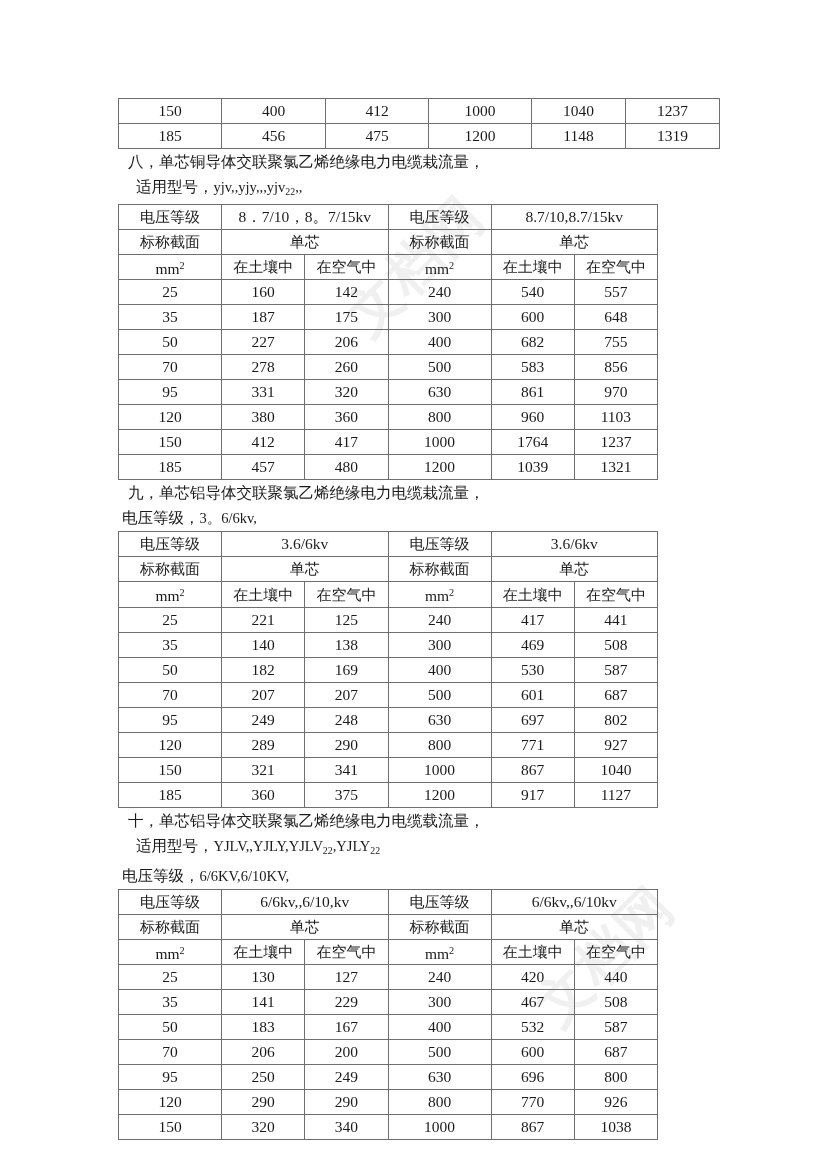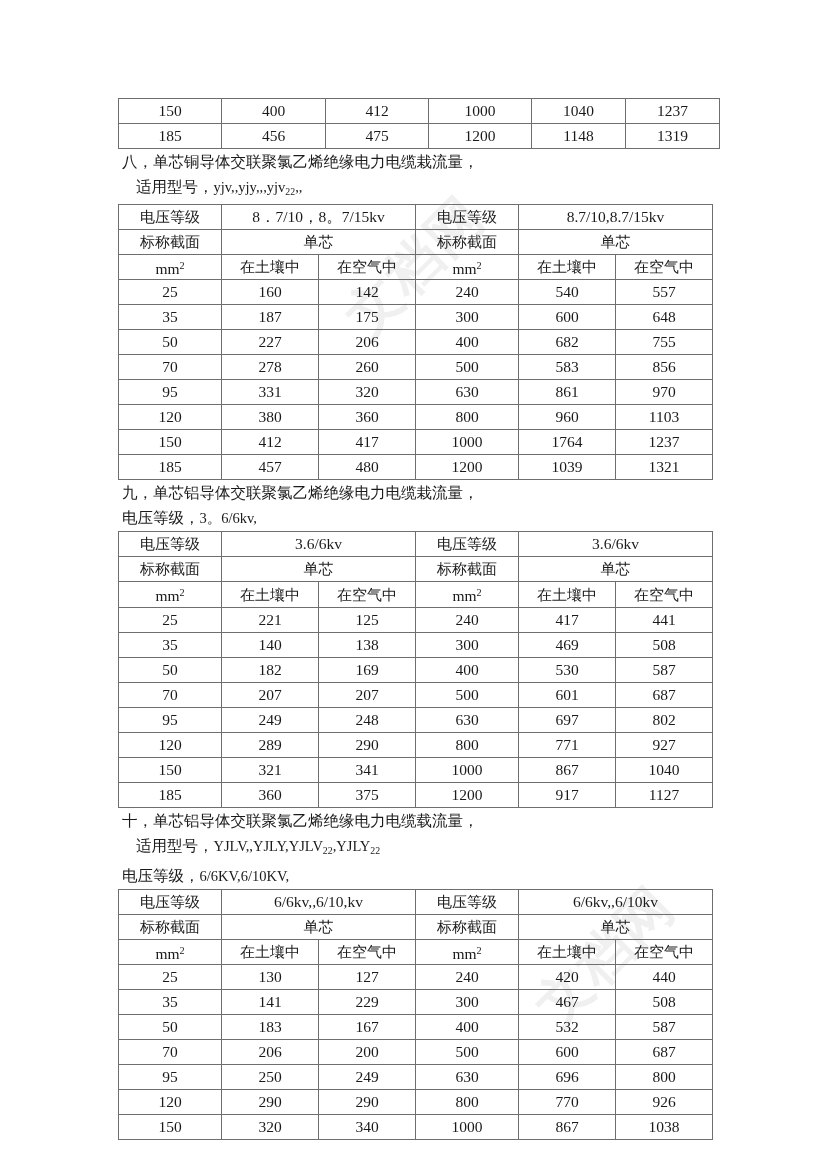--- a/index.html
+++ b/index.html
@@ -55,42 +55,42 @@
   }
 
   
   .para {
     position: relative;
     z-index: 2;
     font-size: 15.5px;
     line-height: 25px;
     white-space: nowrap;
   }
-  .para.lvl0 { padding-left: 4px; }
+  .para.lvl0 { padding-left: 4px; margin-left: 6px; }
   .para.lvl1 { padding-left: 18px; }
   .para.lvl2 { padding-left: 4px; }
   .para .lat {
     font-family: "Liberation Serif", "DejaVu Serif", serif;
     font-size: 14.5px;
   }
   sub {
     font-size: 0.68em;
     vertical-align: -0.28em;
   }
   sup {
     font-size: 0.66em;
     vertical-align: 0.45em;
   }
 
   
   table.dt {
     position: relative;
     z-index: 2;
     border-collapse: collapse;
-    width: 595px;
+    width: 540px;
     table-layout: fixed;
     background: transparent;
     margin: 0;
   }
   table.dt td {
     border: 1px solid #6e6e6e;
     text-align: center;
     vertical-align: middle;
     font-size: 15px;
     height: 24px;

